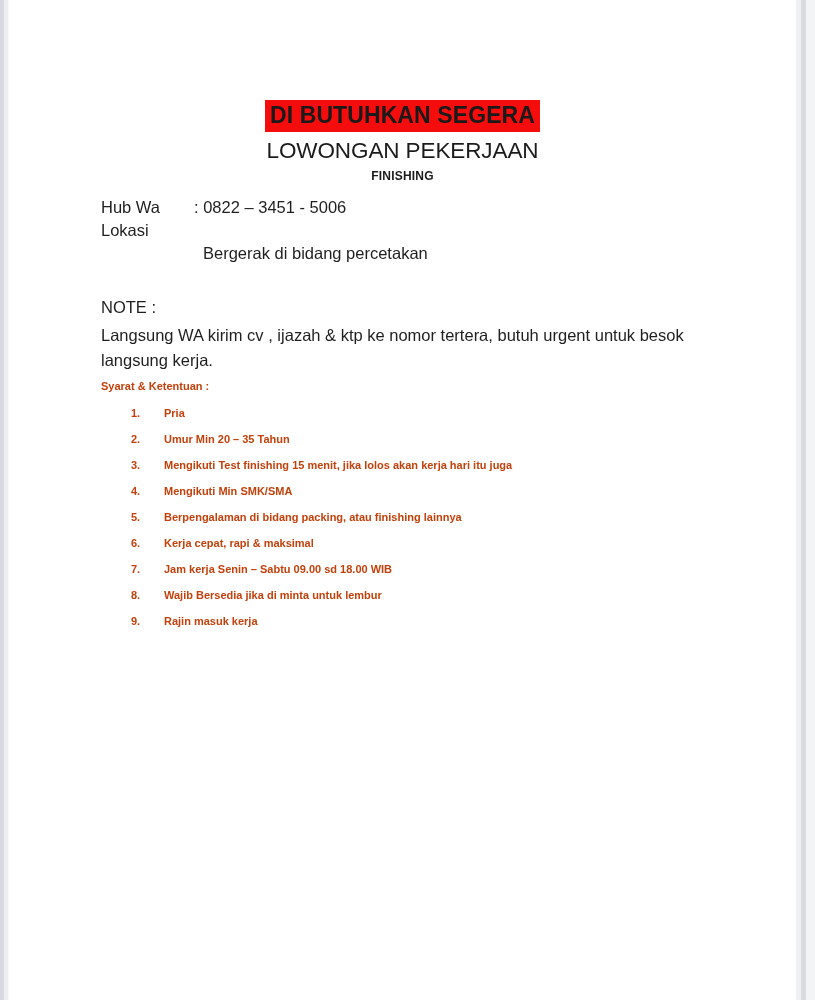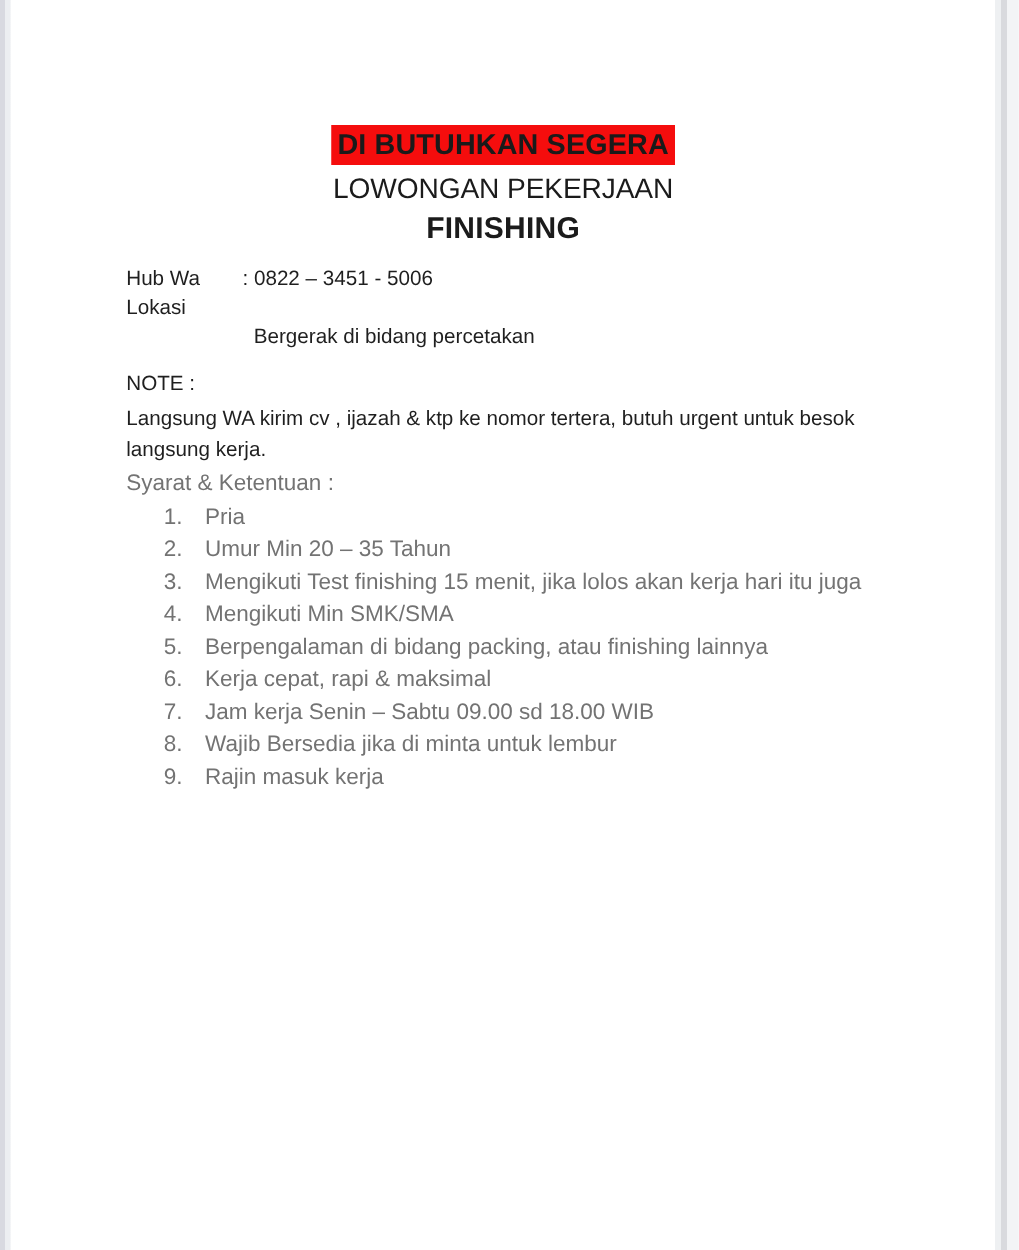--- a/index.html
+++ b/index.html
@@ -78,37 +78,36 @@
     font-size: 22.5px;
     font-weight: normal;
     letter-spacing: -0.1px;
     margin-top: 7px;
     line-height: 1.1;
   }
 
   .headline-sub {
     display: block;
     color: #1b1b1b;
-    font-size: 24px;
+    font-size: 12px;
     font-weight: bold;
     letter-spacing: 0.2px;
     margin-top: 6px;
     line-height: 1.1;
   }
 
   
   .contact-block {
     position: absolute;
     left: 92px;
     top: 196px;
     width: 600px;
     color: #1f1f1f;
     font-size: 16.5px;
     line-height: 23px;
-    margin-top: 16px;
   }
 
   .contact-row {
     display: flex;
     align-items: baseline;
   }
 
   .contact-label {
     width: 93px;
     flex: 0 0 93px;
@@ -145,22 +144,23 @@
     display: block;
     margin-top: 3px;
   }
 
   
   .req-block {
     position: absolute;
     left: 92px;
     top: 375px;
     width: 640px;
-    color: #737373;
-    font-size: 18px;
+    color: #c2410c;
+    font-size: 11px;
+    font-weight: bold;
   }
 
   .req-heading {
     display: block;
     line-height: 22px;
   }
 
   .req-list {
     margin: 3px 0 0 0;
     padding: 0;

